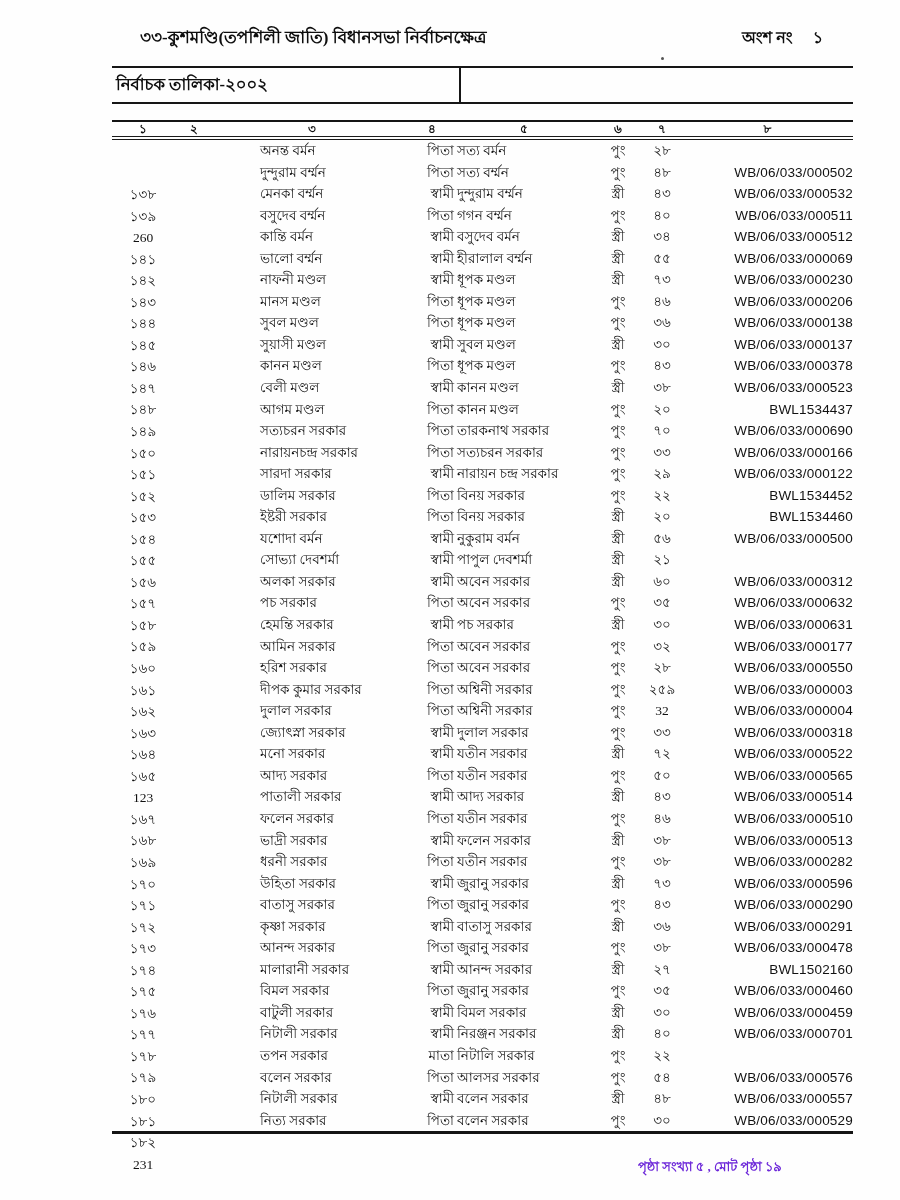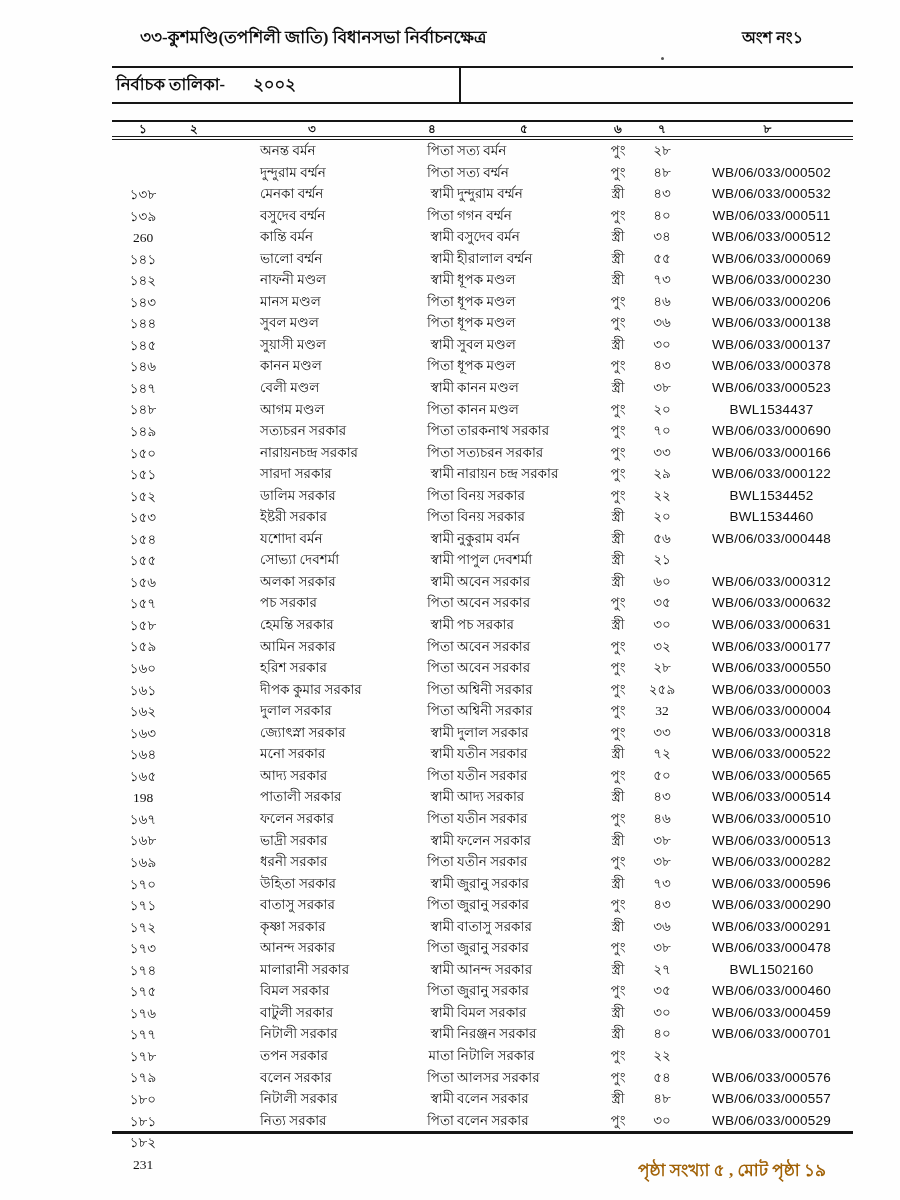--- a/index.html
+++ b/index.html
@@ -15,33 +15,33 @@
   }
 
   
   .title-row { position: absolute; left: 0; top: 24px; width: 100%; height: 26px; }
   .doc-title {
     position: absolute; left: 140px; top: 0;
     font-size: 17px; font-weight: 700; white-space: nowrap;
   }
   .part-wrap {
     position: absolute; left: 742px; top: 1px;
-    display: flex; font-size: 16px; font-weight: 700; white-space: nowrap;
+    display: flex; gap: 20px; font-size: 16px; font-weight: 700; white-space: nowrap;
   }
   .speck { position: absolute; left: 661px; top: 33px; width: 3px; height: 3px; background: #555; border-radius: 50%; }
 
   
   .roll-box {
     position: absolute; left: 112px; top: 66px; width: 741px; height: 38px;
     border-top: 2px solid #161616; border-bottom: 2px solid #161616;
   }
   .roll-divider { position: absolute; left: 347px; top: 0; width: 1.5px; height: 100%; background: #161616; }
   .roll-label-wrap {
     position: absolute; left: 4px; top: 0; height: 100%;
-    display: flex; align-items: center; gap: 28px;
+    display: flex; align-items: center; 
     font-size: 16.5px; font-weight: 700; white-space: nowrap;
   }
 
   
   .etable { position: absolute; left: 112px; top: 120px; width: 741px; border-top: 2.5px solid #141414; }
   .grid-row {
     display: grid;
     grid-template-columns: 62px 40px 196px 44px 140px 48px 40px 171px;
     width: 741px;
   }
@@ -59,33 +59,33 @@
     color: #111;
   }
   .c-serial { text-align: center; font-size: 13px; margin-top: 44px; }
   .c-house  { text-align: center; }
   .c-name   { text-align: left; padding-left: 46px; }
   .c-rel    { text-align: right; }
   .c-relname{ text-align: left; padding-left: 3px; }
   .c-gender { text-align: center; }
   .c-age    { text-align: center; font-size: 13px; }
   .c-epic   {
-    text-align: center; padding-left: 8px;
+    text-align: right; padding-left: 8px;
     font-family: "Liberation Sans", sans-serif; font-size: 14px; letter-spacing: 0.2px;
     color: #070707;
   }
 
   
   .footer-note {
     position: absolute; left: 88px; top: 1153px;
     font-size: 11.5px; font-weight: 600; white-space: nowrap; color: #151515;
   }
   .footer-page {
     position: absolute; left: 638px; top: 1157px;
-    font-size: 17px; font-weight: 600; white-space: nowrap; color: #a16207;
+    font-size: 13px; font-weight: 600; white-space: nowrap; color: #6d28d9;
   }
 </style>
 </head>
 <body>
 
 <div class="page">
 
   <div class="title-row">
     <div class="doc-title">৩৩-কুশমণ্ডি(তপশিলী জাতি)  বিধানসভা নির্বাচনক্ষেত্র</div>
     <div class="speck"></div>
@@ -317,21 +317,21 @@
     </div>
 
     <div class="grid-row data-row">
       <div class="cell c-serial">১৫৬</div>
       <div class="cell c-house"></div>
       <div class="cell c-name">যশোদা বর্মন</div>
       <div class="cell c-rel">স্বামী</div>
       <div class="cell c-relname">নুকুরাম বর্মন</div>
       <div class="cell c-gender">স্ত্রী</div>
       <div class="cell c-age">৫৬</div>
-      <div class="cell c-epic">WB/06/033/000448</div>
+      <div class="cell c-epic">WB/06/033/000500</div>
     </div>
 
     <div class="grid-row data-row">
       <div class="cell c-serial">১৫৭</div>
       <div class="cell c-house"></div>
       <div class="cell c-name">সোভ্যা দেবশর্মা</div>
       <div class="cell c-rel">স্বামী</div>
       <div class="cell c-relname">পাপুল দেবশর্মা</div>
       <div class="cell c-gender">স্ত্রী</div>
       <div class="cell c-age">২১</div>
@@ -420,21 +420,21 @@
       <div class="cell c-house"></div>
       <div class="cell c-name">জ্যোৎস্না সরকার</div>
       <div class="cell c-rel">স্বামী</div>
       <div class="cell c-relname">দুলাল সরকার</div>
       <div class="cell c-gender">পুং</div>
       <div class="cell c-age">৩৩</div>
       <div class="cell c-epic">WB/06/033/000318</div>
     </div>
 
     <div class="grid-row data-row">
-      <div class="cell c-serial">198</div>
+      <div class="cell c-serial">123</div>
       <div class="cell c-house"></div>
       <div class="cell c-name">মনো সরকার</div>
       <div class="cell c-rel">স্বামী</div>
       <div class="cell c-relname">যতীন সরকার</div>
       <div class="cell c-gender">স্ত্রী</div>
       <div class="cell c-age">৭২</div>
       <div class="cell c-epic">WB/06/033/000522</div>
     </div>
 
     <div class="grid-row data-row">

